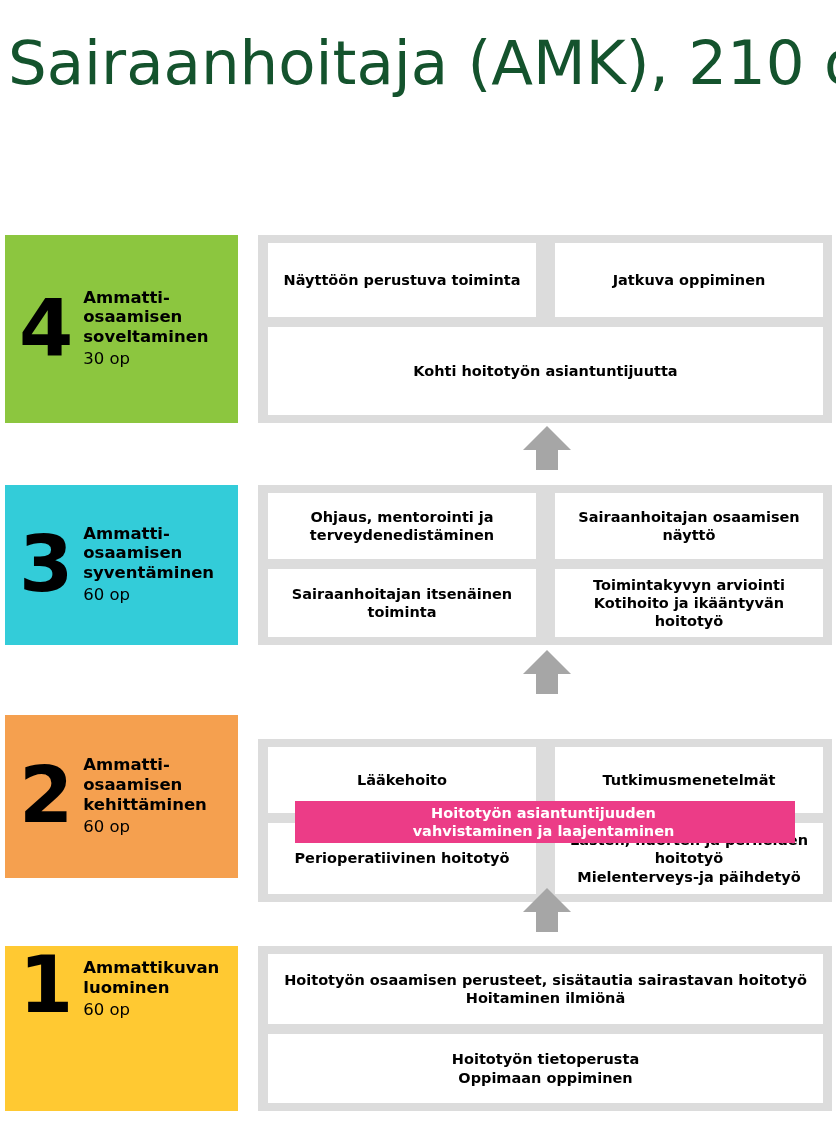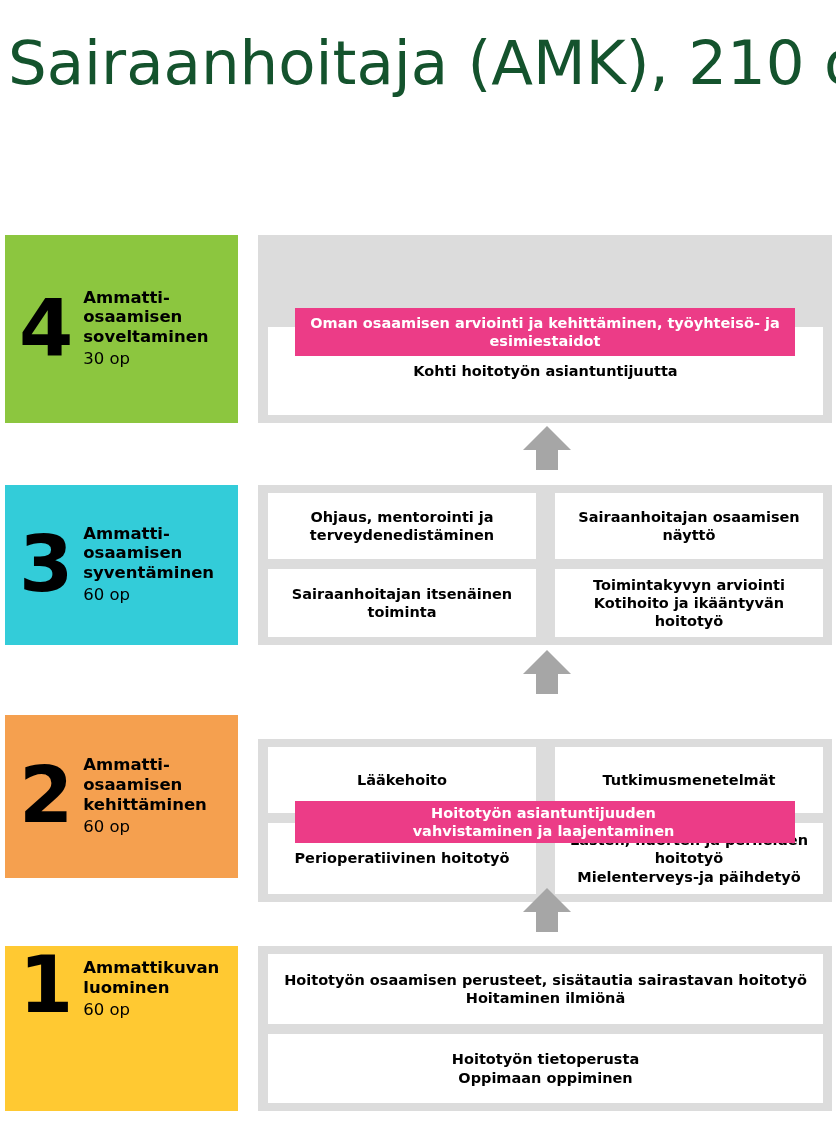--- a/index.html
+++ b/index.html
@@ -172,28 +172,33 @@
       <div class="stage-number">4</div>
       <div class="stage-text">
         <div class="stage-name">Ammatti-
 osaamisen
 soveltaminen</div>
         <div class="stage-credits">30 op</div>
       </div>
     </div>
     <div class="content-panel" style="height:188px;">
       <div class="panel-inner">
+        <div class="box-row" style="top:0px;height:74px;">
+          <div class="white-box box-half">
+            <span class="label">Näyttöön perustuva toiminta</span>
+          </div>
+          <div class="white-box box-half">
+            <span class="label">Jatkuva oppiminen</span>
+          </div>
+        </div>
         <div class="box-row" style="top:84px;height:88px;">
           <div class="white-box box-full">
             <span class="label">Kohti  hoitotyön asiantuntijuutta</span>
           </div>
         </div>
-      </div>
-      <div class="pink-band" style="left:37px;right:37px;top:73px;height:48px;">
-        <span class="label">Oman osaamisen arviointi ja kehittäminen, työyhteisö- ja esimiestaidot</span>
       </div>
     </div>
   </div>
 
   <div class="up-arrow" style="left:521px;top:424px;">
     <svg viewBox="0 0 52 48" xmlns="http://www.w3.org/2000/svg" aria-hidden="true">
       <polygon points="26,2 50,26 37,26 37,46 15,46 15,26 2,26" fill="#a6a6a6"></polygon>
     </svg>
   </div>
 

